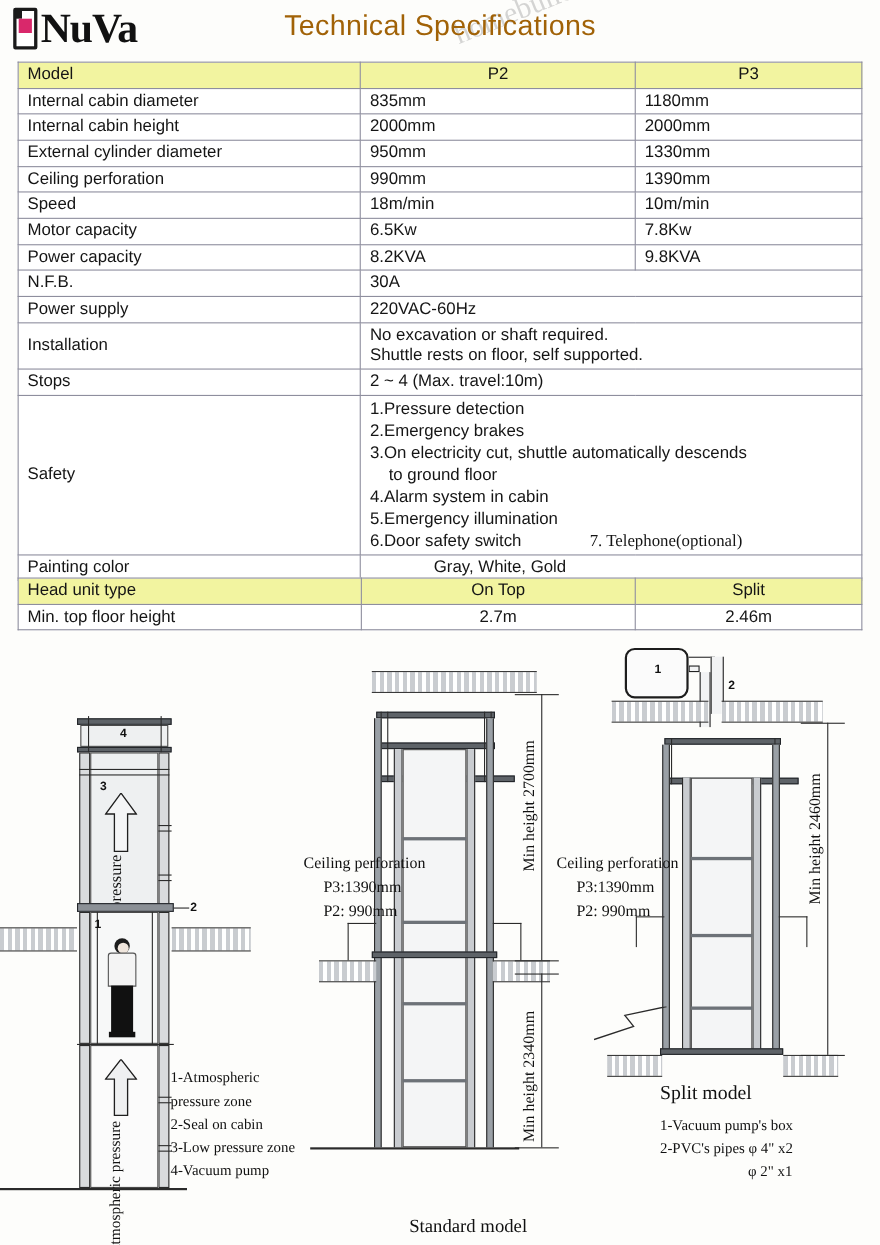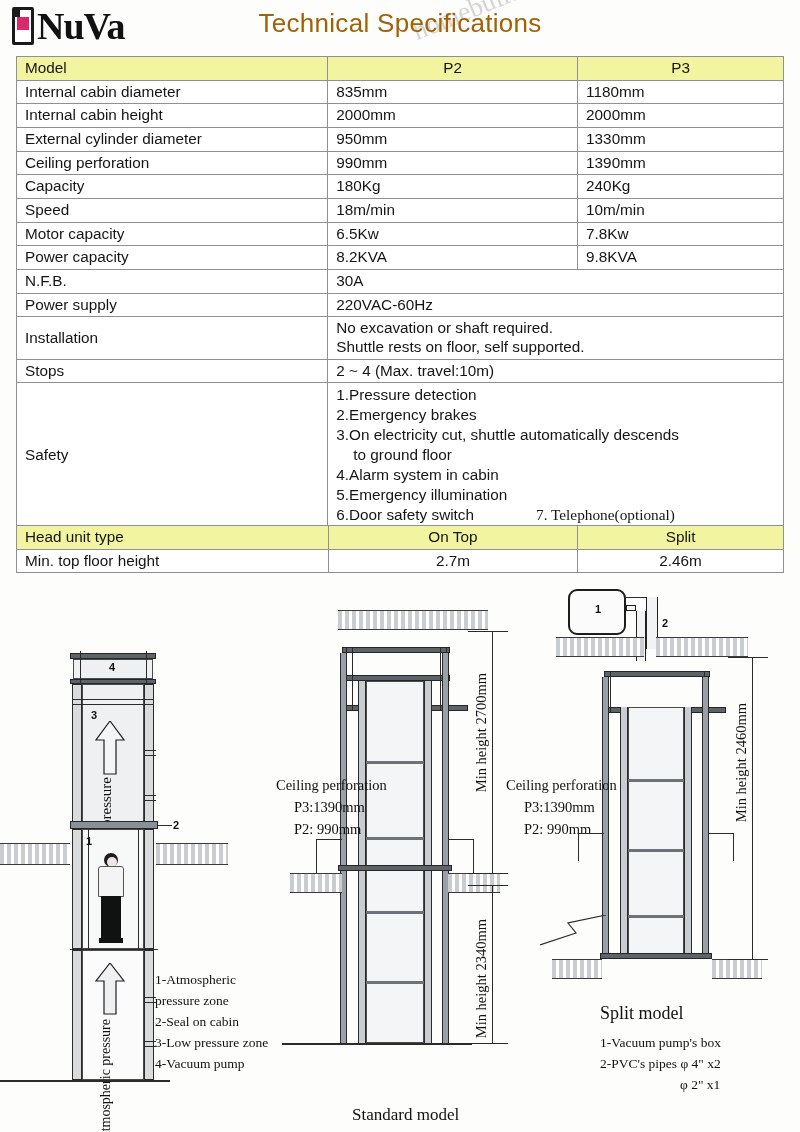--- a/index.html
+++ b/index.html
@@ -164,25 +164,20 @@
       <td>External cylinder diameter</td>
       <td>950mm</td>
       <td>1330mm</td>
     </tr>
     <tr>
       <td>Ceiling perforation</td>
       <td>990mm</td>
       <td>1390mm</td>
     </tr>
     <tr>
-      <td>Capacity</td>
-      <td>180Kg</td>
-      <td>240Kg</td>
-    </tr>
-    <tr>
       <td>Speed</td>
       <td>18m/min</td>
       <td>10m/min</td>
     </tr>
     <tr>
       <td>Motor capacity</td>
       <td>6.5Kw</td>
       <td>7.8Kw</td>
     </tr>
     <tr>
@@ -360,21 +355,21 @@
       <div class="perf" style="left:276px; top:190px;">
         <span>Ceiling perforation</span>
         <span class="row2">P3:1390mm</span>
         <span class="row2">P2:  990mm</span>
       </div>
       <div class="hline" style="left:316px; top:254px; width:26px;"></div>
       <div class="vline" style="left:316px; top:254px; height:34px;"></div>
       <div class="hline" style="left:448px; top:254px; width:26px;"></div>
       <div class="vline" style="left:473px; top:254px; height:34px;"></div>
 
-      <div class="fig-caption" style="left:352px; top:520px;">Standard model</div>
+      <div class="fig-caption" style="left:372px; top:520px;">Standard model</div>
     </div>
 
     <div>
       <div class="pumpbox" style="left:568px; top:4px; width:58px; height:46px;"></div>
       <div class="callout" style="left:595px; top:18px;">1</div>
       <div class="pipe" style="left:626px; top:20px; width:10px; height:6px; border:1px solid #222;"></div>
       <div class="hline" style="left:626px; top:12px; width:24px;"></div>
       <div class="pipe" style="left:646px; top:12px; width:12px; height:52px;"></div>
       <div class="pipe" style="left:636px; top:26px; width:10px; height:50px;"></div>
       <div class="callout" style="left:662px; top:32px;">2</div>
@@ -412,21 +407,21 @@
       <div class="perf" style="left:506px; top:190px;">
         <span>Ceiling perforation</span>
         <span class="row2">P3:1390mm</span>
         <span class="row2">P2:  990mm</span>
       </div>
       <div class="hline" style="left:578px; top:248px; width:26px;"></div>
       <div class="vline" style="left:578px; top:248px; height:28px;"></div>
       <div class="hline" style="left:708px; top:248px; width:26px;"></div>
       <div class="vline" style="left:733px; top:248px; height:28px;"></div>
 
-      <div class="legend" style="left:600px; top:395px;margin-top:20px;">
+      <div class="legend" style="left:600px; top:395px;">
         <span class="legend-title">Split model</span>
         <span class="ind">1-Vacuum pump's box</span>
         <span class="ind">2-PVC's pipes φ 4" x2</span>
         <span style="padding-left:80px;display:block">φ 2" x1</span>
       </div>
     </div>
 
   </div>
 </div>
 

